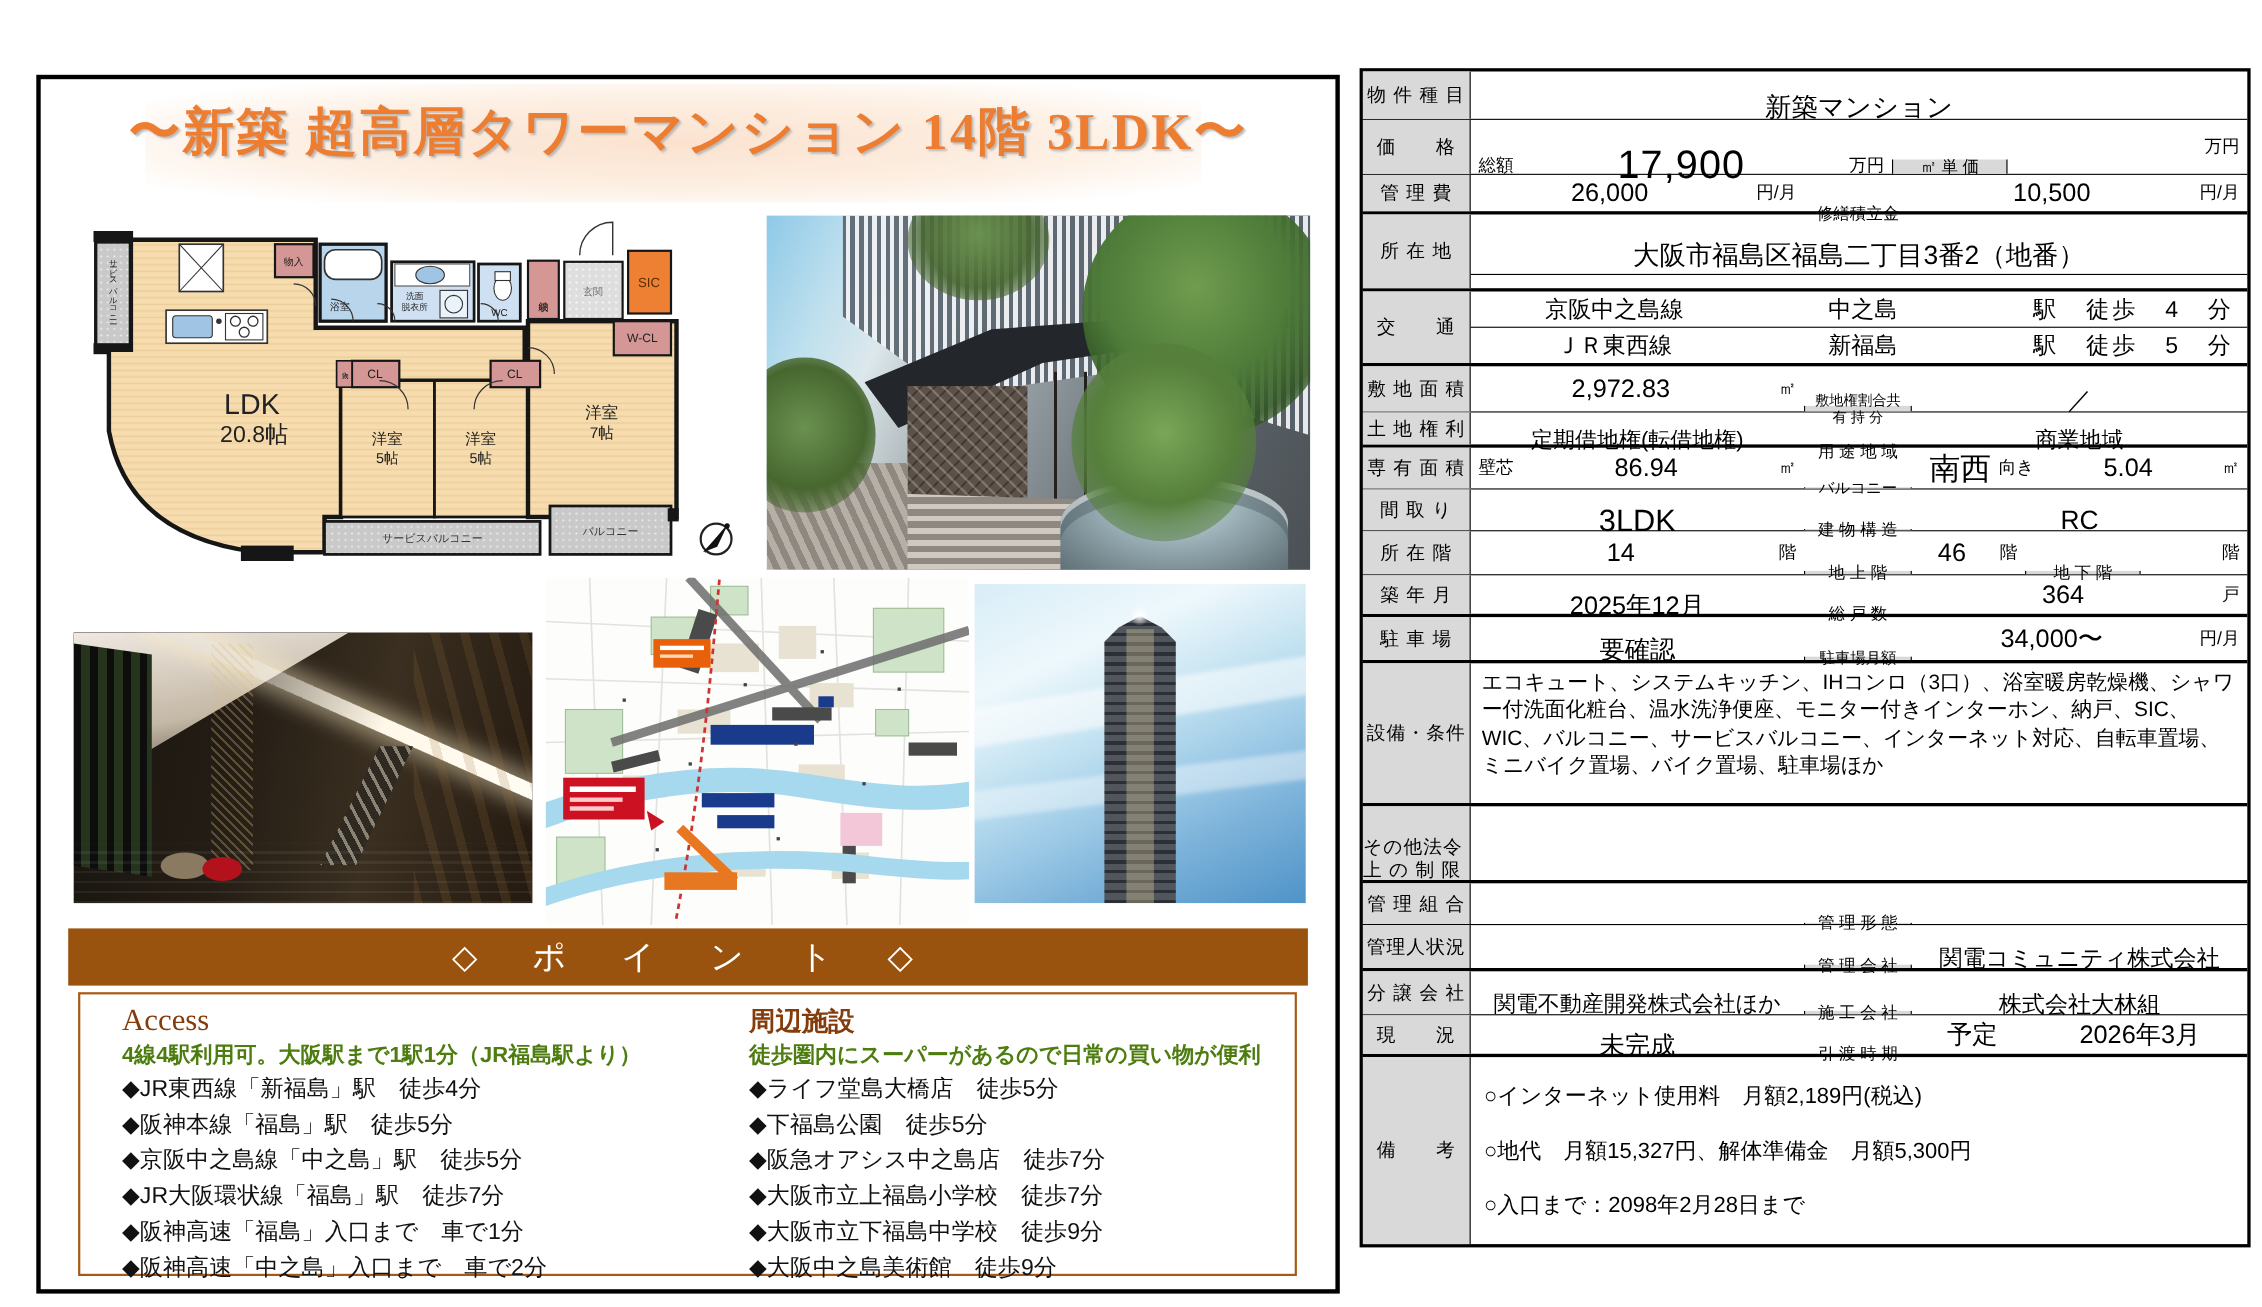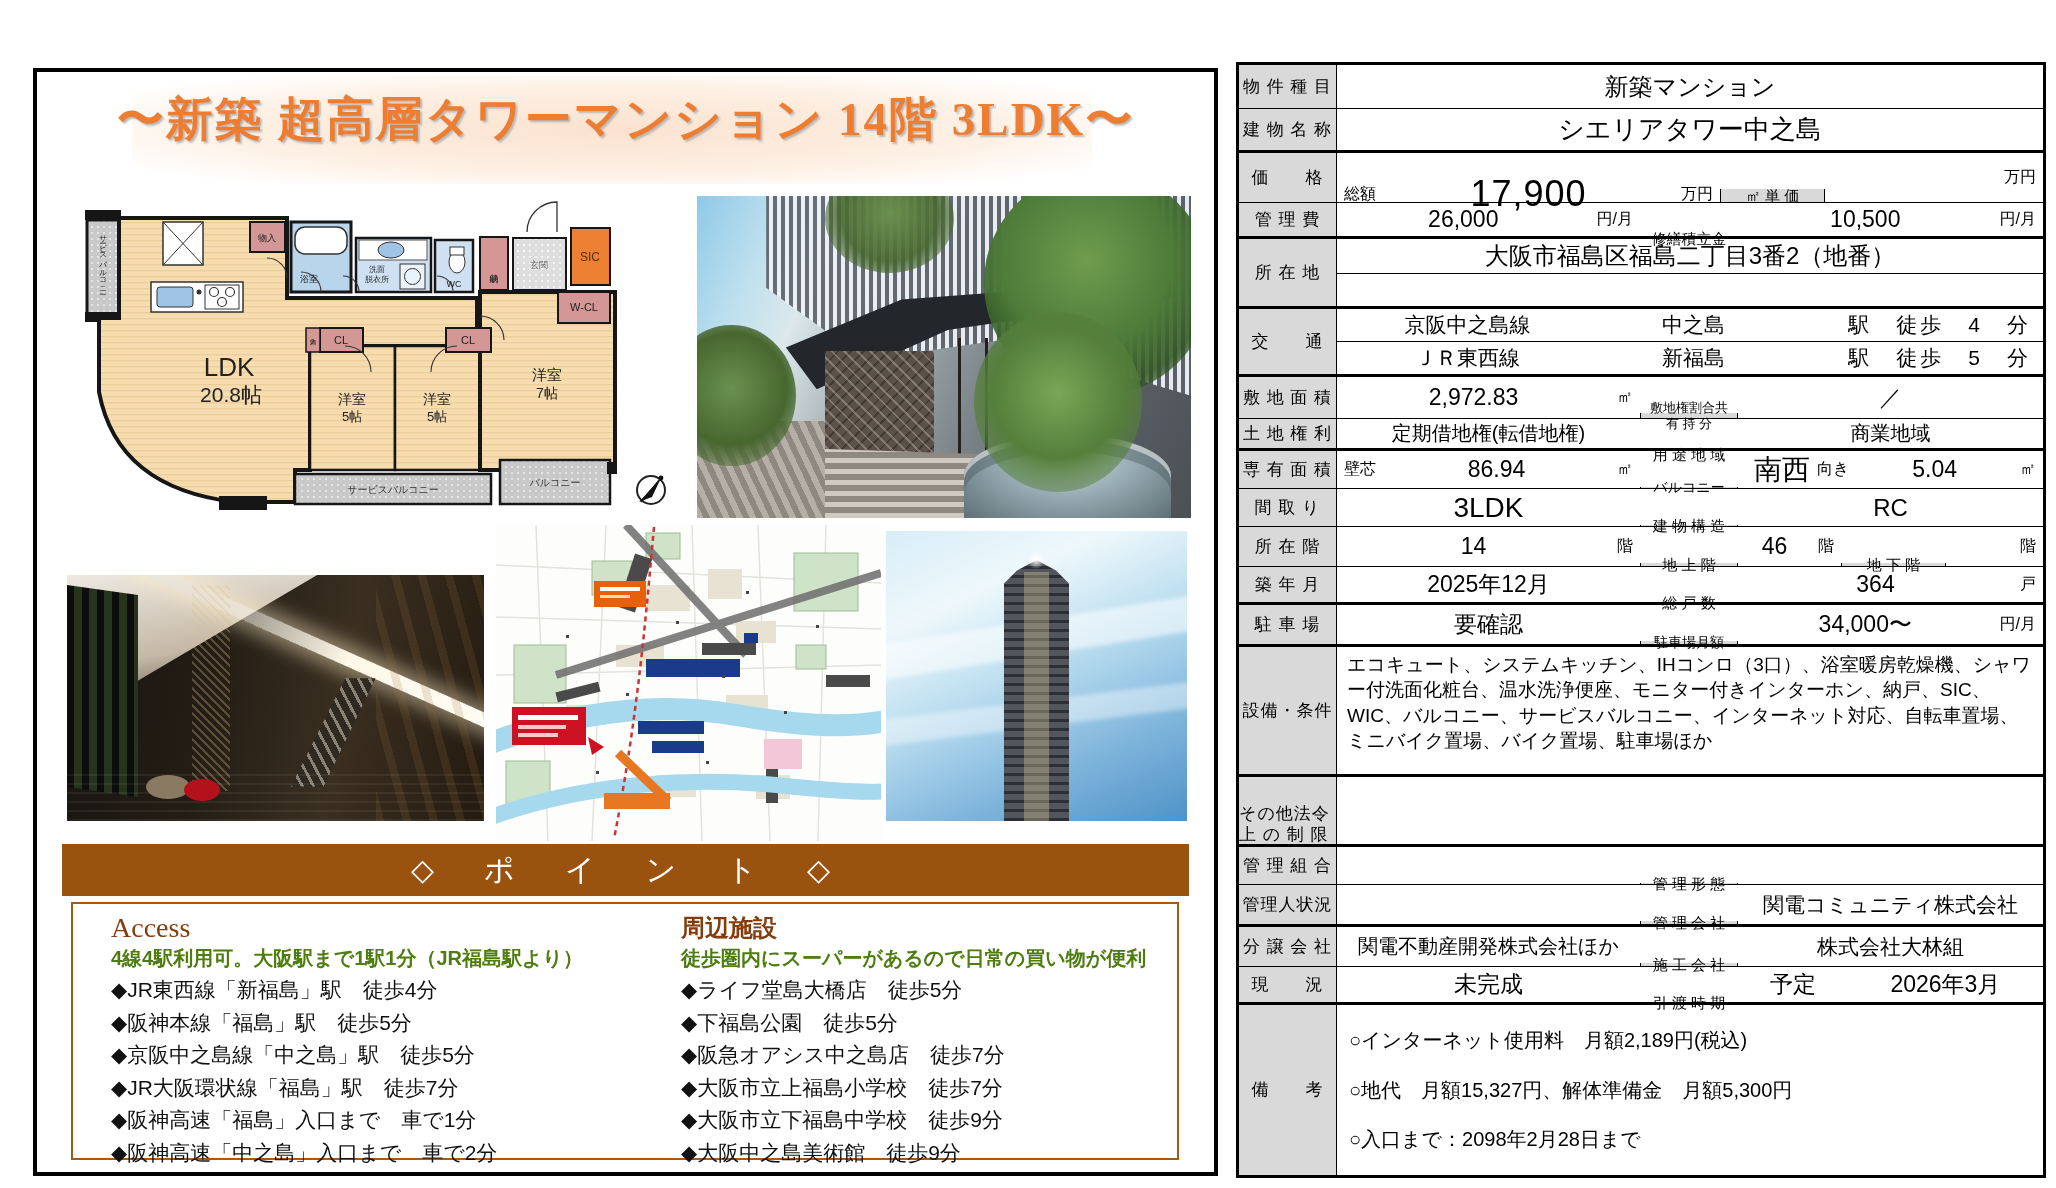--- a/index.html
+++ b/index.html
@@ -86,21 +86,21 @@
   .info-item{font-size:21px;line-height:1.55;color:#111;}
   
   .spec{position:absolute;left:1236px;top:62px;width:810px;border:3px solid #000;background:#fff;box-sizing:border-box;}
   .tr{display:flex;border-bottom:1px solid #000;box-sizing:border-box;align-items:stretch;}
   .tr.thick{border-bottom-width:3px;}
   .tr.last{border-bottom:none;}
   .tl{width:97px;flex:none;background:#d9d9d9;border-right:1px solid #000;display:flex;flex-direction:column;
     align-items:center;justify-content:center;font-size:17px;text-align:center;line-height:1.25;letter-spacing:1px;}
   .tl2{width:96px;flex:none;background:#d9d9d9;border-left:1px solid #000;border-right:1px solid #000;
     display:flex;flex-direction:column;align-items:center;justify-content:center;font-size:15px;text-align:center;line-height:1.2;margin-top:36px;}
-  .tv{display:flex;align-items:center;justify-content:center;font-size:22px;}
+  .tv{display:flex;align-items:center;justify-content:center;font-size:22px;margin-top:20px;}
   .v1{width:303px;flex:none;}
   .vfill{flex:1;}
   .cellflex{display:flex;align-items:center;}
   .sp-s{font-size:16px;padding:0 7px;flex:none;}
   .sp-mid{flex:1;text-align:center;}
   .num23{font-size:23px;}
   .bignum{font-size:36px;letter-spacing:1px;}
   .stack{display:flex;flex-direction:column;}
   .subline{border-bottom:1px solid #000;}
   .trans-line{flex:1;display:flex;align-items:center;font-size:21px;}
@@ -364,24 +364,20 @@
   </div>
 </div>
 
 <div class="spec">
 
   <div class="tr" style="height:44px">
     <div class="tl">物 件 種 目</div>
     <div class="tv vfill" style="font-size:24px">新築マンション</div>
   </div>
 
-  <div class="tr thick" style="height:44px">
-    <div class="tl">建 物 名 称</div>
-    <div class="tv vfill" style="font-size:26px">シエリアタワー中之島</div>
-  </div>
 
   <div class="tr" style="height:50px">
     <div class="tl">価　　格</div>
     <div class="cellflex" style="width:383px;flex:none;margin-top:33px;">
       <span class="sp-s">総額</span>
       <span class="sp-mid bignum">17,900</span>
       <span class="sp-s">万円</span>
     </div>
     <div class="tl2" style="width:103px">㎡ 単 価</div>
     <div class="cellflex vfill">

